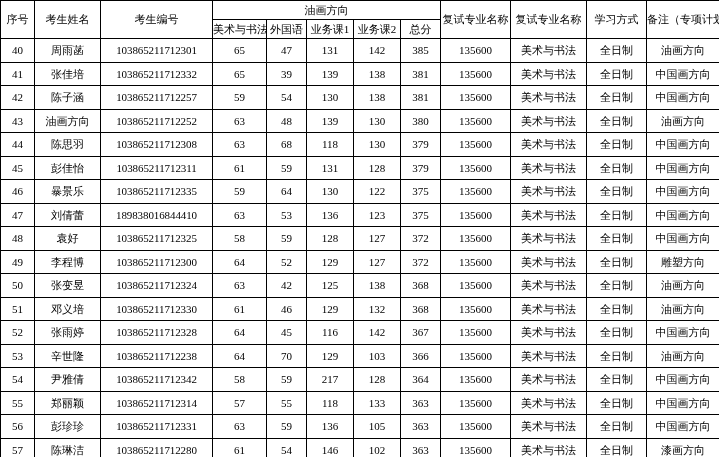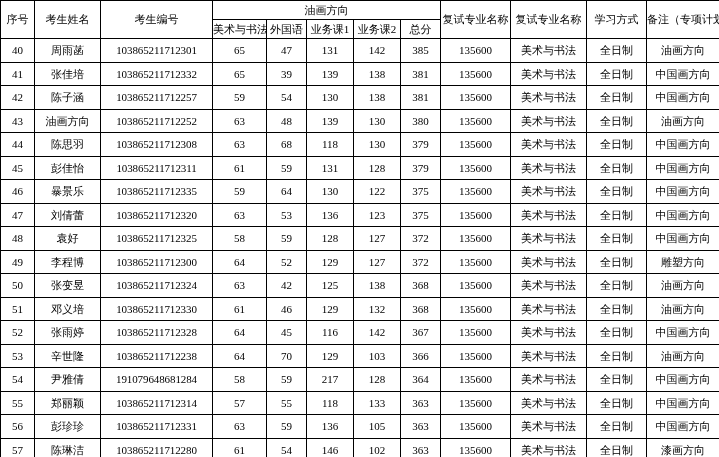--- a/index.html
+++ b/index.html
@@ -199,21 +199,21 @@
         <td class="num-cell">122</td>
         <td class="num-cell">375</td>
         <td class="num-cell">135600</td>
         <td>美术与书法</td>
         <td>全日制</td>
         <td>中国画方向</td>
       </tr>
       <tr>
         <td>47</td>
         <td>刘倩蕾</td>
-        <td class="id-cell">103865211712320</td>
+        <td class="id-cell">189838016844410</td>
         <td class="num-cell">63</td>
         <td class="num-cell">53</td>
         <td class="num-cell">136</td>
         <td class="num-cell">123</td>
         <td class="num-cell">375</td>
         <td class="num-cell">135600</td>
         <td>美术与书法</td>
         <td>全日制</td>
         <td>中国画方向</td>
       </tr>
@@ -297,21 +297,21 @@
         <td class="num-cell">103</td>
         <td class="num-cell">366</td>
         <td class="num-cell">135600</td>
         <td>美术与书法</td>
         <td>全日制</td>
         <td>油画方向</td>
       </tr>
       <tr>
         <td>54</td>
         <td>尹雅倩</td>
-        <td class="id-cell">191079648681284</td>
+        <td class="id-cell">103865211712342</td>
         <td class="num-cell">58</td>
         <td class="num-cell">59</td>
         <td class="num-cell">217</td>
         <td class="num-cell">128</td>
         <td class="num-cell">364</td>
         <td class="num-cell">135600</td>
         <td>美术与书法</td>
         <td>全日制</td>
         <td>中国画方向</td>
       </tr>

